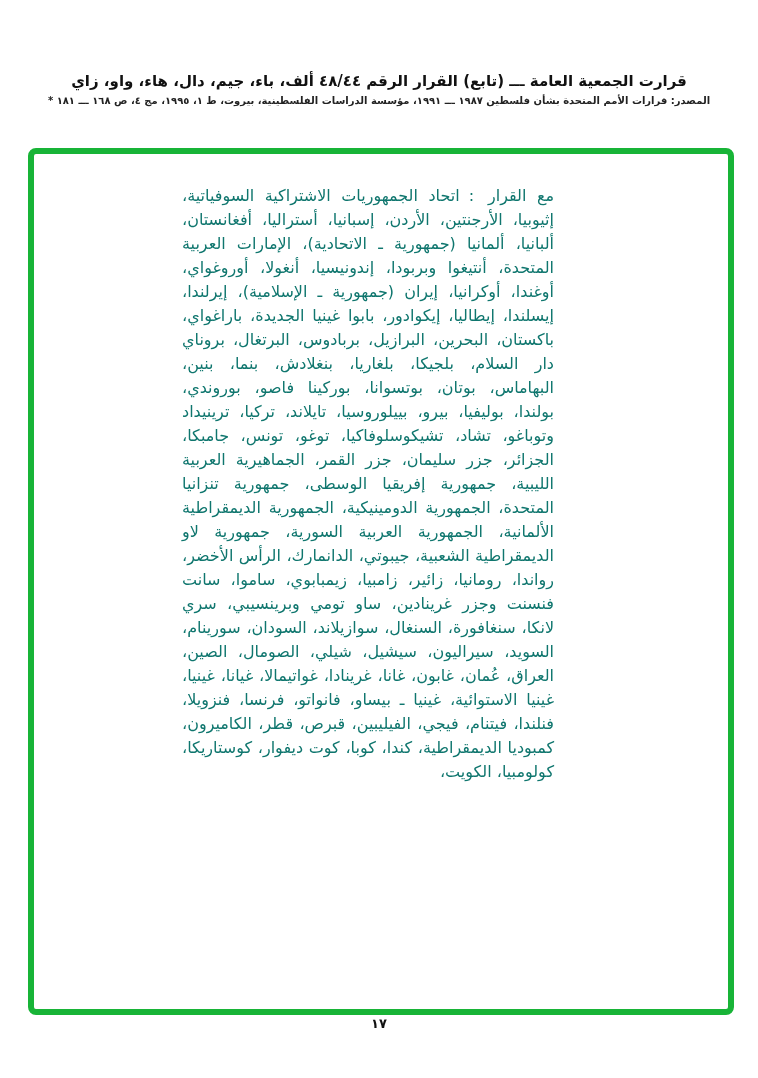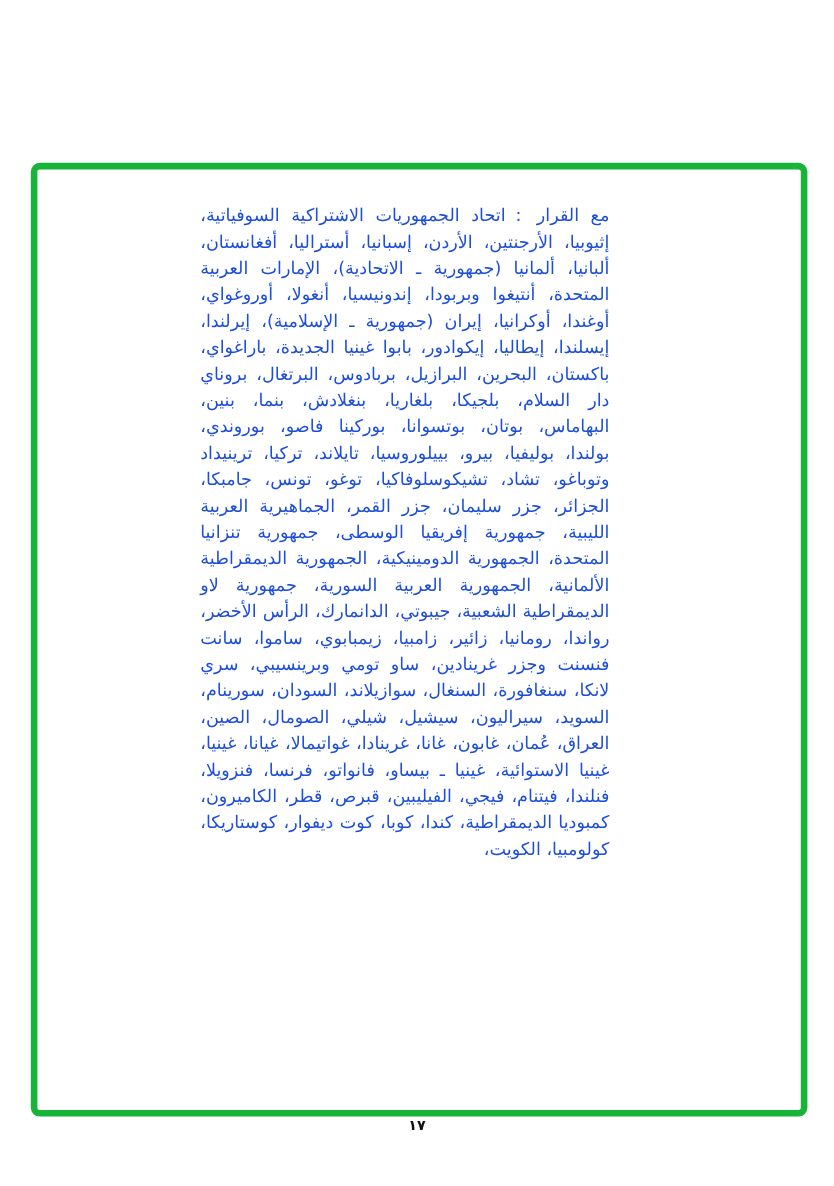--- a/index.html
+++ b/index.html
@@ -37,36 +37,38 @@
     border: 6px solid var(--green);
     border-radius: 8px;
     background: #ffffff;
   }
   .body-text {
     margin: 30px 174px 0 148px;
     direction: rtl;
     text-align: justify;
     font-size: 16px;
     line-height: 24px;
-    color: #1d4ed8;
+    color: #0f766e;
   }
   .colon { margin-right: 14px; margin-left: 9px; }
   .page-footer {
     position: absolute;
     top: 1016px; left: 0;
     width: 758px;
     text-align: center;
     font-size: 13px;
     font-weight: bold;
   }
 </style>
 </head>
 <body>
 
 <div class="header">
+  <div class="doc-title">قرارت الجمعية العامة ـــ (تابع) القرار الرقم ٤٨/٤٤ ألف، باء، جيم، دال، هاء، واو، زاي</div>
+  <div class="doc-source">المصدر: قرارات الأمم المتحدة بشأن فلسطين ١٩٨٧ ـــ ١٩٩١، مؤسسة الدراسات الفلسطينية، بيروت، ط ١، ١٩٩٥، مج ٤، ص ١٦٨ ـــ ١٨١ *</div>
 </div>
 
 <div class="green-box">
   <p class="body-text"><span>مع القرار</span><span class="colon">:</span><span>اتحاد الجمهوريات الاشتراكية السوفياتية، إثيوبيا، الأرجنتين، الأردن، إسبانيا، أستراليا، أفغانستان، ألبانيا، ألمانيا (جمهورية ـ الاتحادية)، الإمارات العربية المتحدة، أنتيغوا وبربودا، إندونيسيا، أنغولا، أوروغواي، أوغندا، أوكرانيا، إيران (جمهورية ـ الإسلامية)، إيرلندا، إيسلندا، إيطاليا، إيكوادور، بابوا غينيا الجديدة، باراغواي، باكستان، البحرين، البرازيل، بربادوس، البرتغال، بروناي دار السلام، بلجيكا، بلغاريا، بنغلادش، بنما، بنين، البهاماس، بوتان، بوتسوانا، بوركينا فاصو، بوروندي، بولندا، بوليفيا، بيرو، بييلوروسيا، تايلاند، تركيا، ترينيداد وتوباغو، تشاد، تشيكوسلوفاكيا، توغو، تونس، جامبكا، الجزائر، جزر سليمان، جزر القمر، الجماهيرية العربية الليبية، جمهورية إفريقيا الوسطى، جمهورية تنزانيا المتحدة، الجمهورية الدومينيكية، الجمهورية الديمقراطية الألمانية، الجمهورية العربية السورية، جمهورية لاو الديمقراطية الشعبية، جيبوتي، الدانمارك، الرأس الأخضر، رواندا، رومانيا، زائير، زامبيا، زيمبابوي، ساموا، سانت فنسنت وجزر غرينادين، ساو تومي وبرينسيبي، سري لانكا، سنغافورة، السنغال، سوازيلاند، السودان، سورينام، السويد، سيراليون، سيشيل، شيلي، الصومال، الصين، العراق، عُمان، غابون، غانا، غرينادا، غواتيمالا، غيانا، غينيا، غينيا الاستوائية، غينيا ـ بيساو، فانواتو، فرنسا، فنزويلا، فنلندا، فيتنام، فيجي، الفيليبين، قبرص، قطر، الكاميرون، كمبوديا الديمقراطية، كندا، كوبا، كوت ديفوار، كوستاريكا، كولومبيا، الكويت،</span></p>
 </div>
 
 <div class="page-footer">
   <span>١٧</span>
 </div>
 

